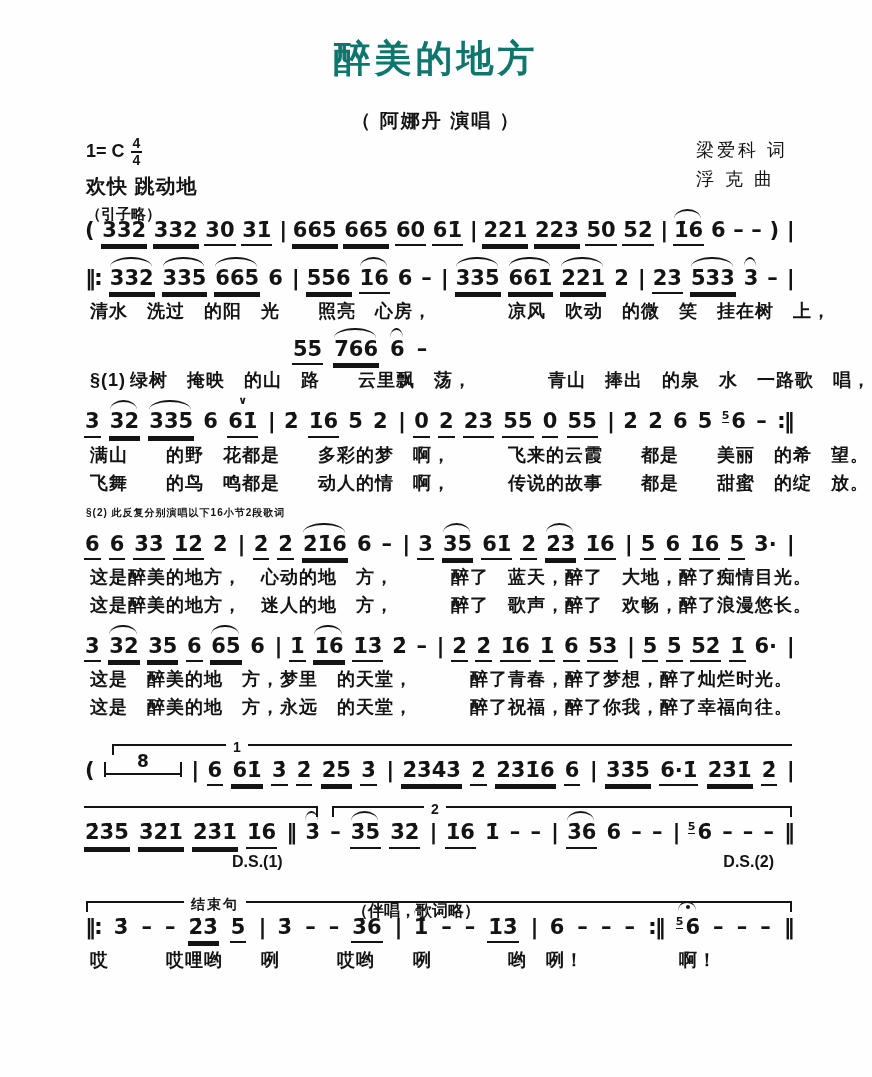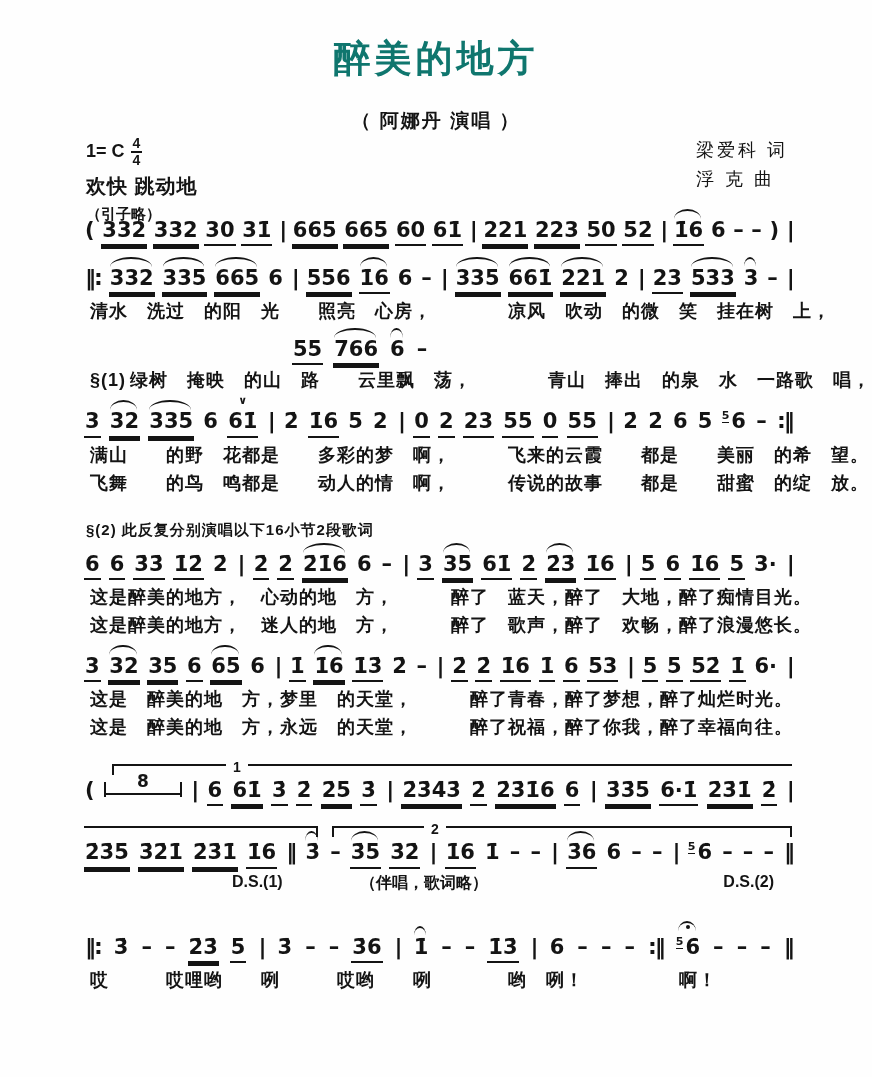--- a/index.html
+++ b/index.html
@@ -44,38 +44,38 @@
   .ferm::after{ content:''; position:absolute; left:46%; top:2px; width:4px; height:4px; background:#141414; border-radius:50%;}
   .rest8{ display:inline-block; width:74px; height:15px; border-left:2px solid #141414; border-right:2px solid #141414; vertical-align:baseline;}
   .rest8::before{ content:''; position:absolute; left:0; right:0; top:11px; border-top:2px solid #141414;}
   .rest8 .txt{ position:absolute; left:50%; transform:translateX(-50%); top:-10px; font-size:17px; border:none!important; box-shadow:none!important;}
 
   
   .lyr{ font-size:18px; font-weight:bold; letter-spacing:1px; margin:2px 0 0 6px; line-height:1.45; white-space:nowrap;}
   .lyr .segno{ margin-right:4px;}
   .altline{ margin-left:208px; padding-top:14px; margin-bottom:0;}
   .altline.mline{ display:inline-flex; gap:10px; justify-content:flex-start;}
-  .rep-label{ font-size:15px; font-weight:bold; margin:25px 0 0 2px; letter-spacing:1px;}
+  .rep-label{ font-size:10px; font-weight:bold; margin:10px 0 0 2px; letter-spacing:1px;}
 
   
   .wrap{ position:relative;}
   .volta{ position:absolute; top:2px; height:9px; border-top:2px solid #141414;}
   .volta-label{ position:absolute; top:-7px; background:#fefefe; padding:0 7px; font-size:14px; font-weight:bold;}
   .v1{ left:28px; right:2px; border-left:2px solid #141414;}
   .v1 .volta-label{ left:112px;}
   .v1b{ left:0; width:232px; border-right:2px solid #141414;}
   .v2{ left:248px; right:2px; border-left:2px solid #141414; border-right:2px solid #141414;}
   .v2 .volta-label{ left:90px;}
   .vcoda{ left:2px; right:2px; border-left:2px solid #141414; border-right:2px solid #141414;}
   .vcoda .volta-label{ left:96px; letter-spacing:2px;}
 
   
   .dsrow{ position:relative; height:26px; font-size:16px; font-weight:bold; margin-top:2px;}
   .ds1{ position:absolute; left:148px;}
-  .accomp{ position:absolute; left:276px;}
+  .accomp{ position:absolute; left:268px;margin-top:48px;}
   .ds2{ position:absolute; right:20px;}
 
   
   .foot-note{ text-align:center; font-size:15px; font-weight:bold; margin-top:6px; letter-spacing:1px;}
   .foot-site{ text-align:center; font-size:17px; font-weight:bold; margin-top:6px; letter-spacing:1px;}
 </style>
 </head>
 <body>
 
 <div class="page">
@@ -322,20 +322,23 @@
         </div>
     </div>
 
     <div class="dsrow">
       <span class="ds1">D.S.(1)</span>
       <span class="accomp">（伴唱，歌词略）</span>
       <span class="ds2">D.S.(2)</span>
     </div>
 
     <div class="wrap" style="margin-top:20px">
+      <div class="volta vcoda">
+        <span class="volta-label">结束句</span>
+      </div>
       <div class="mline">
           <span class="tok bar"><span class="txt">‖:</span></span>
           <span class="tok"><span class="txt">3̇</span></span>
           <span class="tok"><span class="txt">–</span></span>
           <span class="tok"><span class="txt">–</span></span>
           <span class="tok u2"><span class="txt">2̇3̇</span></span>
           <span class="tok u1"><span class="txt">5̇</span></span>
           <span class="tok bar"><span class="txt">|</span></span>
           <span class="tok"><span class="txt">3̇</span></span>
           <span class="tok"><span class="txt">–</span></span>

